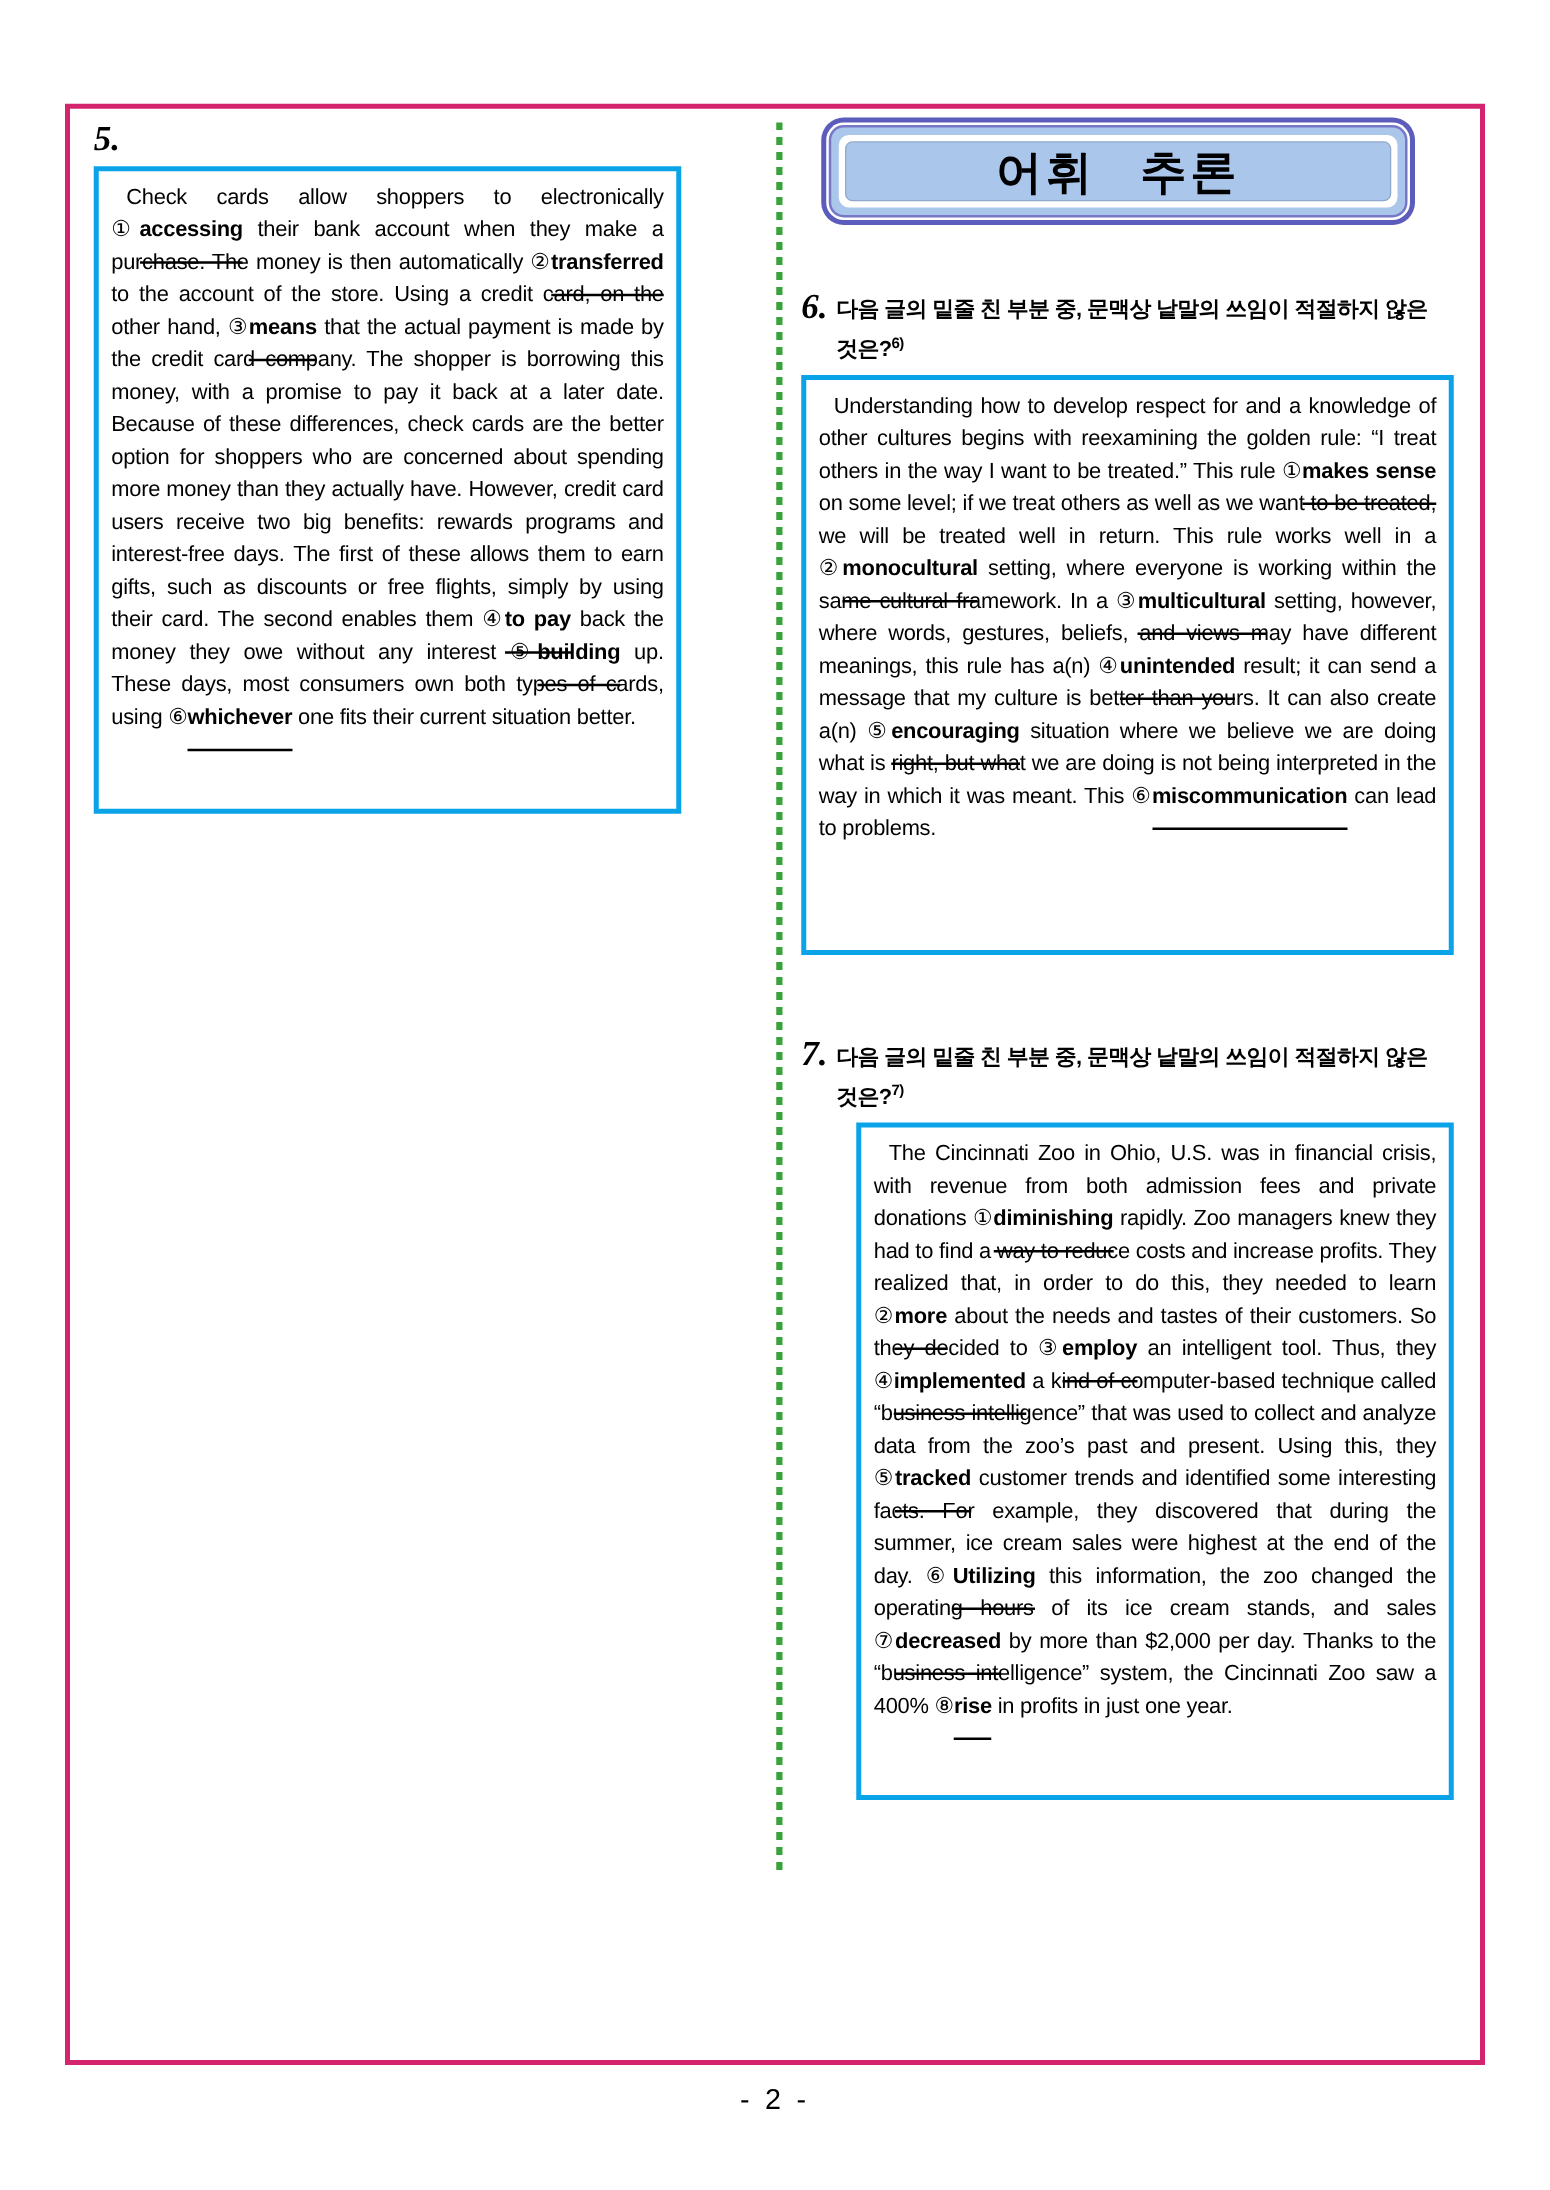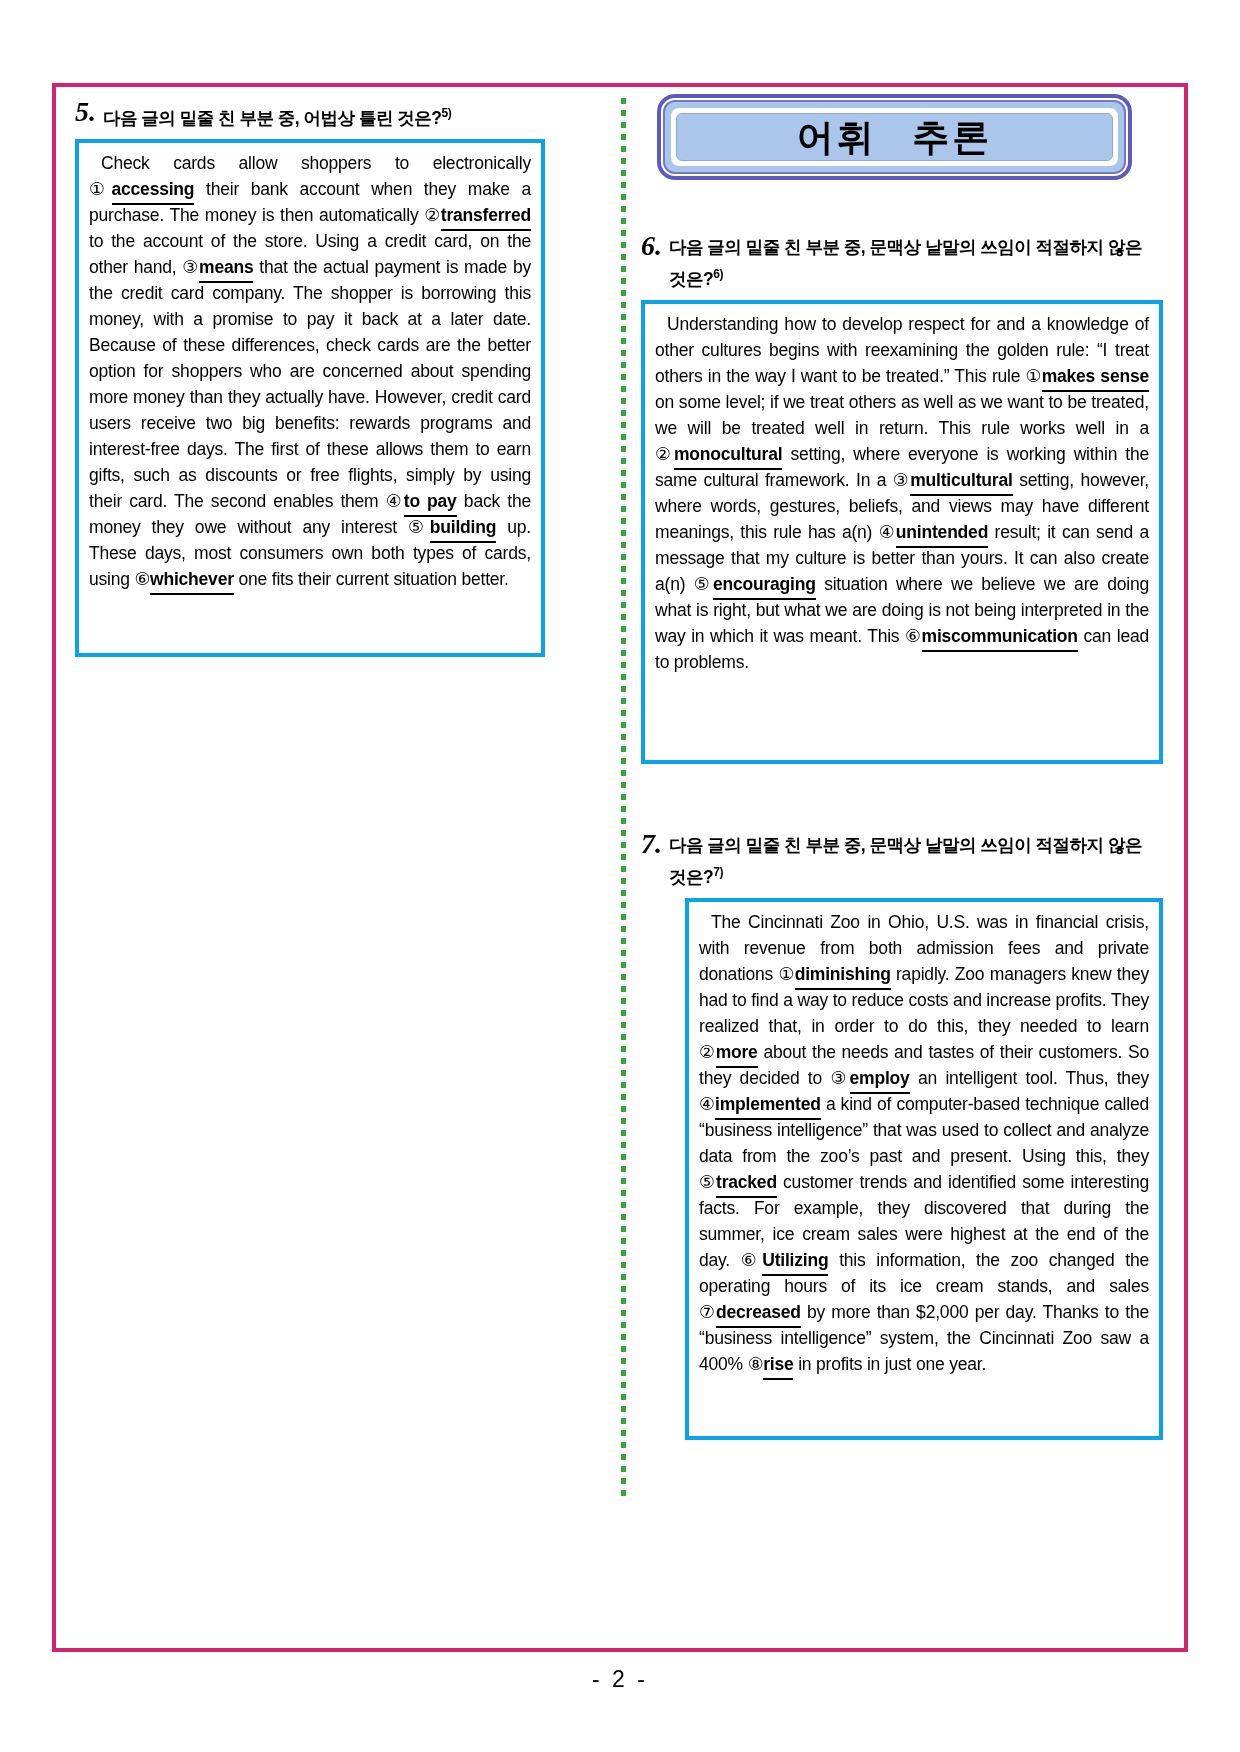--- a/index.html
+++ b/index.html
@@ -33,21 +33,21 @@
   }
   .q-prompt sup{font-size:12px;font-weight:bold;}
   
   .passage-box{
     border:4px solid #0aa3e8;background:#fff;
     padding:7px 10px 9px 10px;
     font-size:17.5px;line-height:26px;text-align:justify;text-indent:12px;
     letter-spacing:-0.2px;
   }
   .passage-box .mark{
-    font-weight:bold;border-bottom:2px solid #000;padding-bottom:4px;
+    font-weight:bold;border-bottom:2px solid #000;padding-bottom:16px;
   }
   .box-q5{min-height:494px;}
   .box-q6{min-height:440px;}
   .box-q7{min-height:518px;margin-left:44px;}
   
   .banner-outer{
     margin-left:16px;width:475px;margin-bottom:52px;
     background:#5c5cbc;border-radius:18px;padding:4px;box-sizing:border-box;
   }
   .banner-r1{background:#ffffff;border-radius:14px;padding:2px;}
@@ -74,21 +74,20 @@
 </style>
 </head>
 <body>
 
 <div class="page-frame"></div>
 
 <div class="col-left">
   <div>
     <div class="q-head">
       <span class="q-num">5.</span>
-      <span class="q-prompt"><span>다음 글의 밑줄 친 부분 중, 어법상 틀린 것은?</span><sup>5)</sup></span>
     </div>
     <div class="passage-box box-q5"><span>Check cards allow shoppers to electronically </span><span>①</span><span class="mark">accessing</span><span> their bank account when they make a purchase. The money is then automatically </span><span>②</span><span class="mark">transferred</span><span> to the account of the store. Using a credit card, on the other hand, </span><span>③</span><span class="mark">means</span><span> that the actual payment is made by the credit card company. The shopper is borrowing this money, with a promise to pay it back at a later date. Because of these differences, check cards are the better option for shoppers who are concerned about spending more money than they actually have. However, credit card users receive two big benefits: rewards programs and interest-free days. The first of these allows them to earn gifts, such as discounts or free flights, simply by using their card. The second enables them </span><span>④</span><span class="mark">to pay</span><span> back the money they owe without any interest </span><span>⑤</span><span class="mark">building</span><span> up. These days, most consumers own both types of cards, using </span><span>⑥</span><span class="mark">whichever</span><span> one fits their current situation better.</span></div>
   </div>
 </div>
 
 <div class="divider"></div>
 
 <div class="col-right">
 
   <div class="banner-outer">

